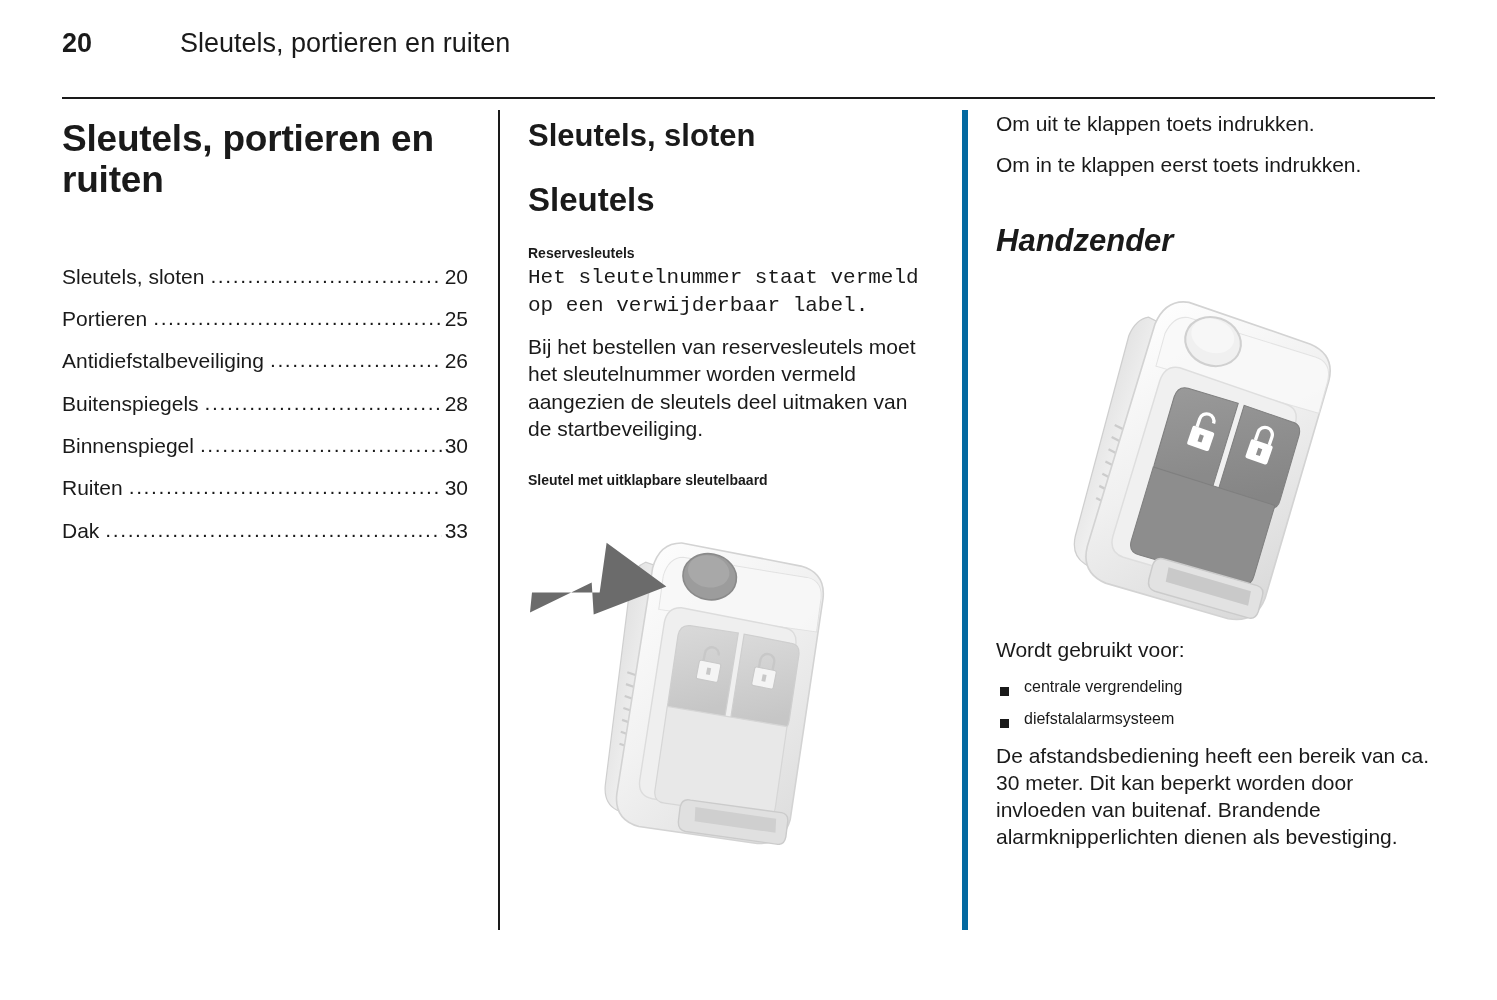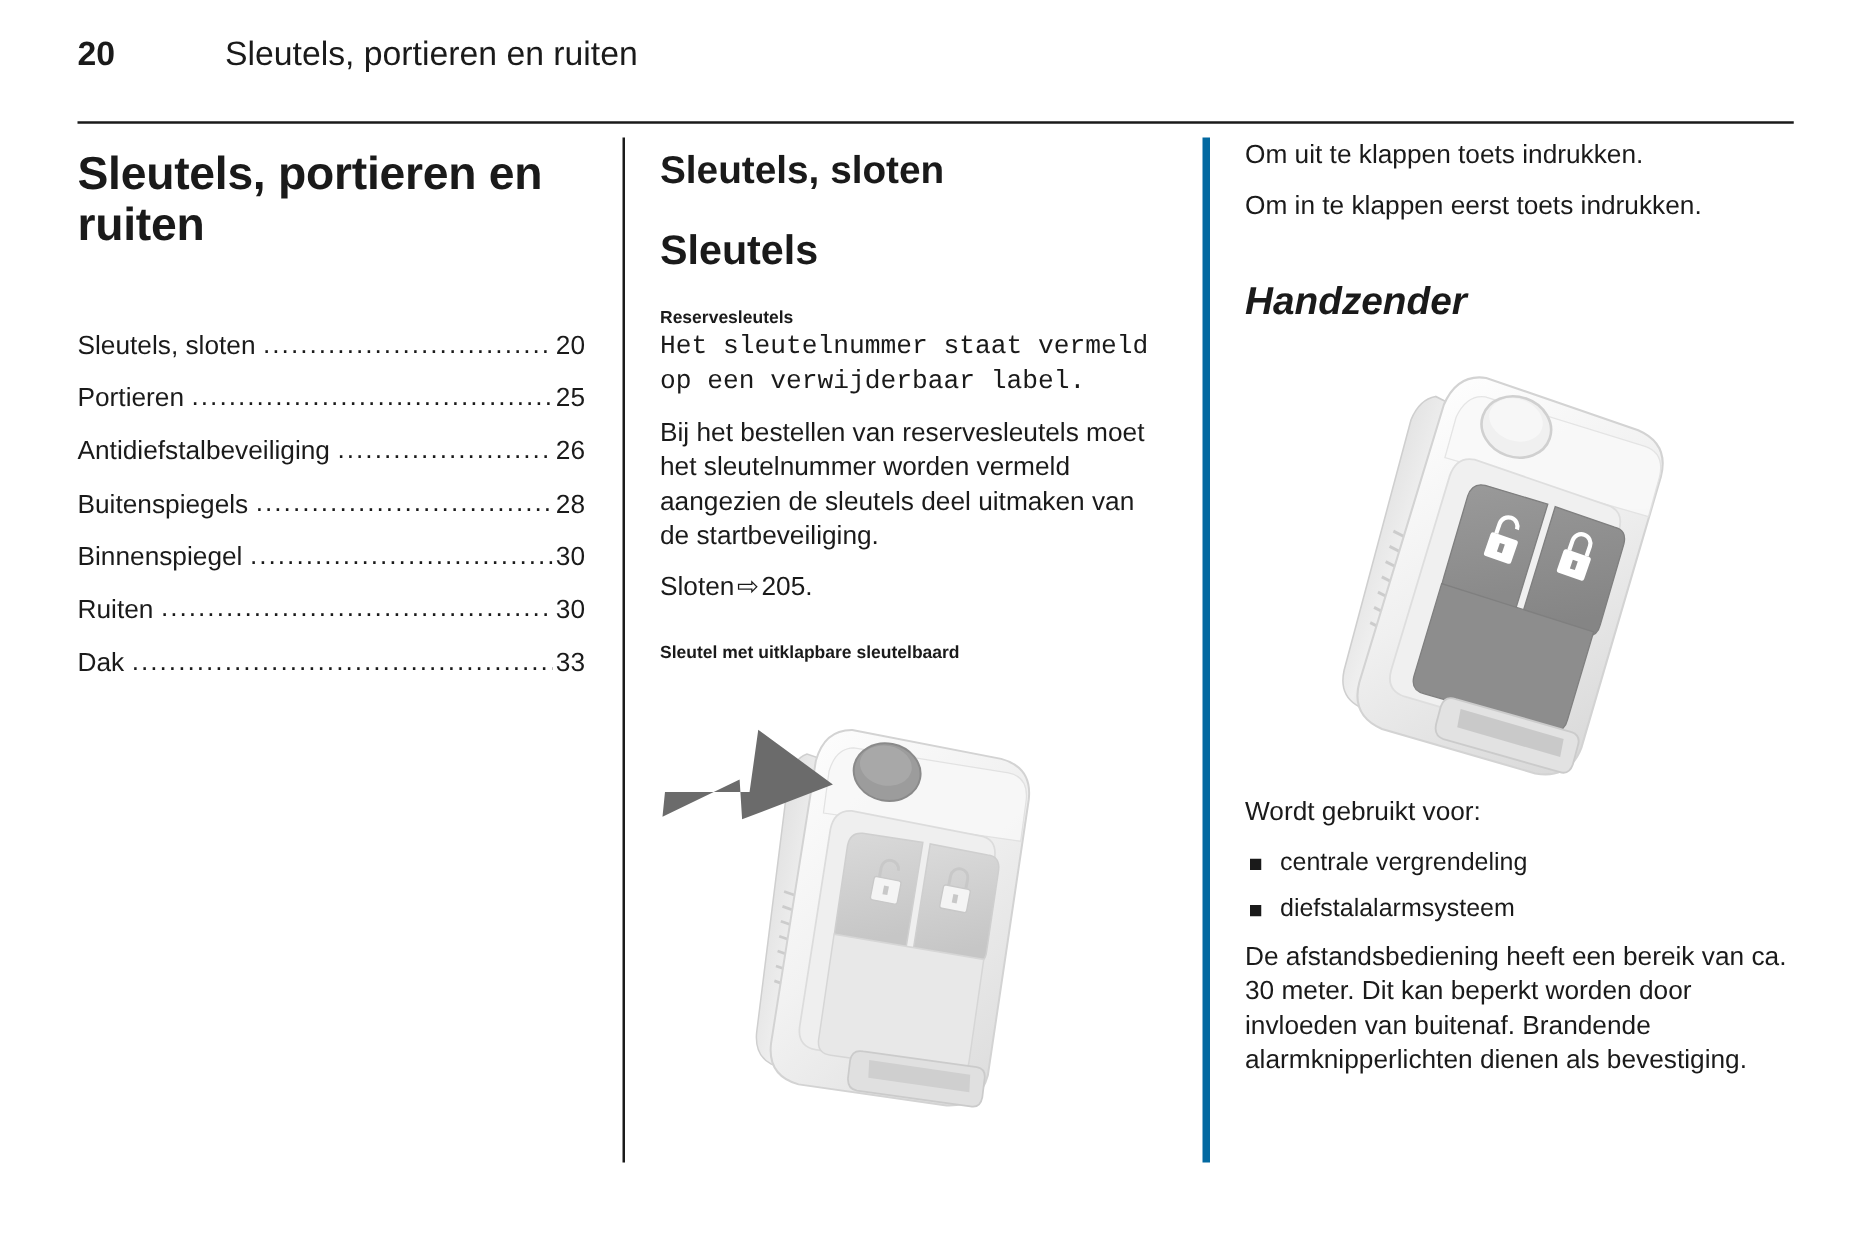--- a/index.html
+++ b/index.html
@@ -127,21 +127,21 @@
   }
   .toc .toc-page { flex: none; }
 
   
   ul.bullets {
     list-style: none;
     margin: 4px 0 12px 0;
     padding: 0;
   }
   ul.bullets li {
-    font-size: 20px;
+    font-size: 16px;
     line-height: 1.30;
     margin-bottom: 11px;
     padding-left: 28px;
     position: relative;
   }
   ul.bullets li .sq {
     position: absolute;
     left: 4px;
     top: 10px;
     width: 9px;
@@ -215,21 +215,20 @@
       </li>
     </ul>
   </div>
 
   <div class="col col-2">
     <h1 class="h1">Sleutels, sloten</h1>
     <h2 class="h2">Sleutels</h2>
     <h3 class="h3">Reservesleutels</h3>
     <p class="body lead">Het sleutelnummer staat vermeld op een verwijderbaar label.</p>
     <p class="body">Bij het bestellen van reservesleutels moet het sleutelnummer worden vermeld aangezien de sleutels deel uitmaken van de startbeveiliging.</p>
-    <p class="body"><span>Sloten</span><span class="xref-arrow">⇨</span><span>205.</span></p>
 
     <h3 class="h3 tight">Sleutel met uitklapbare sleutelbaard</h3>
 
     <div class="figure">
       <svg class="fig-key" viewBox="0 0 406 340" xmlns="http://www.w3.org/2000/svg">
         <defs>
           <linearGradient id="bodyGrad1" x1="0" y1="0" x2="1" y2="1">
             <stop offset="0%" stop-color="#fdfdfd"></stop>
             <stop offset="42%" stop-color="#f2f2f2"></stop>
             <stop offset="100%" stop-color="#dcdcdc"></stop>

